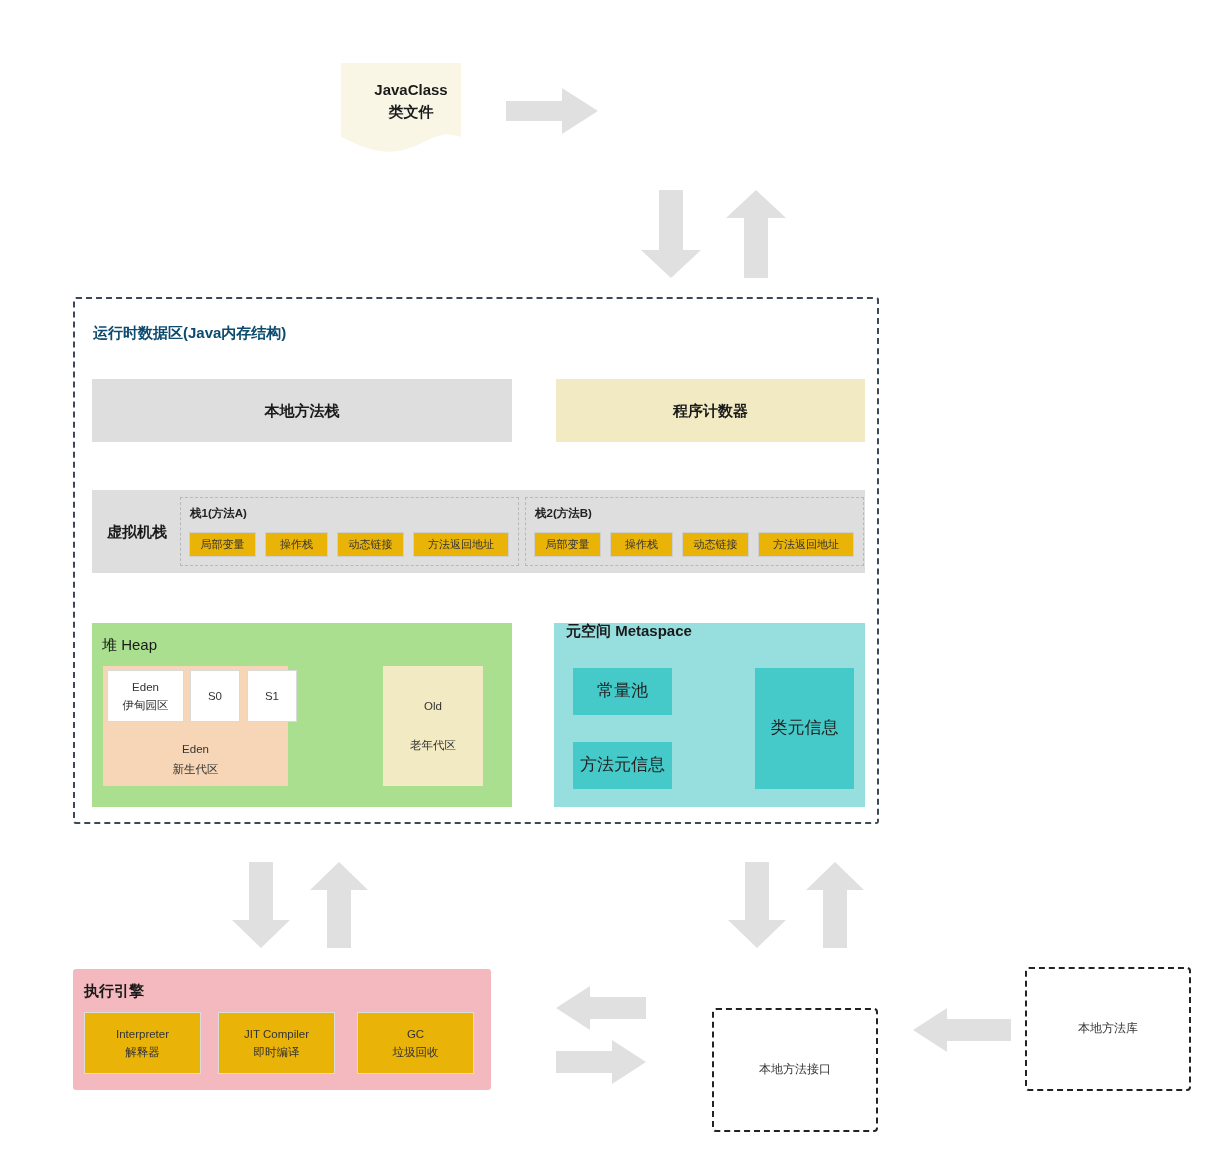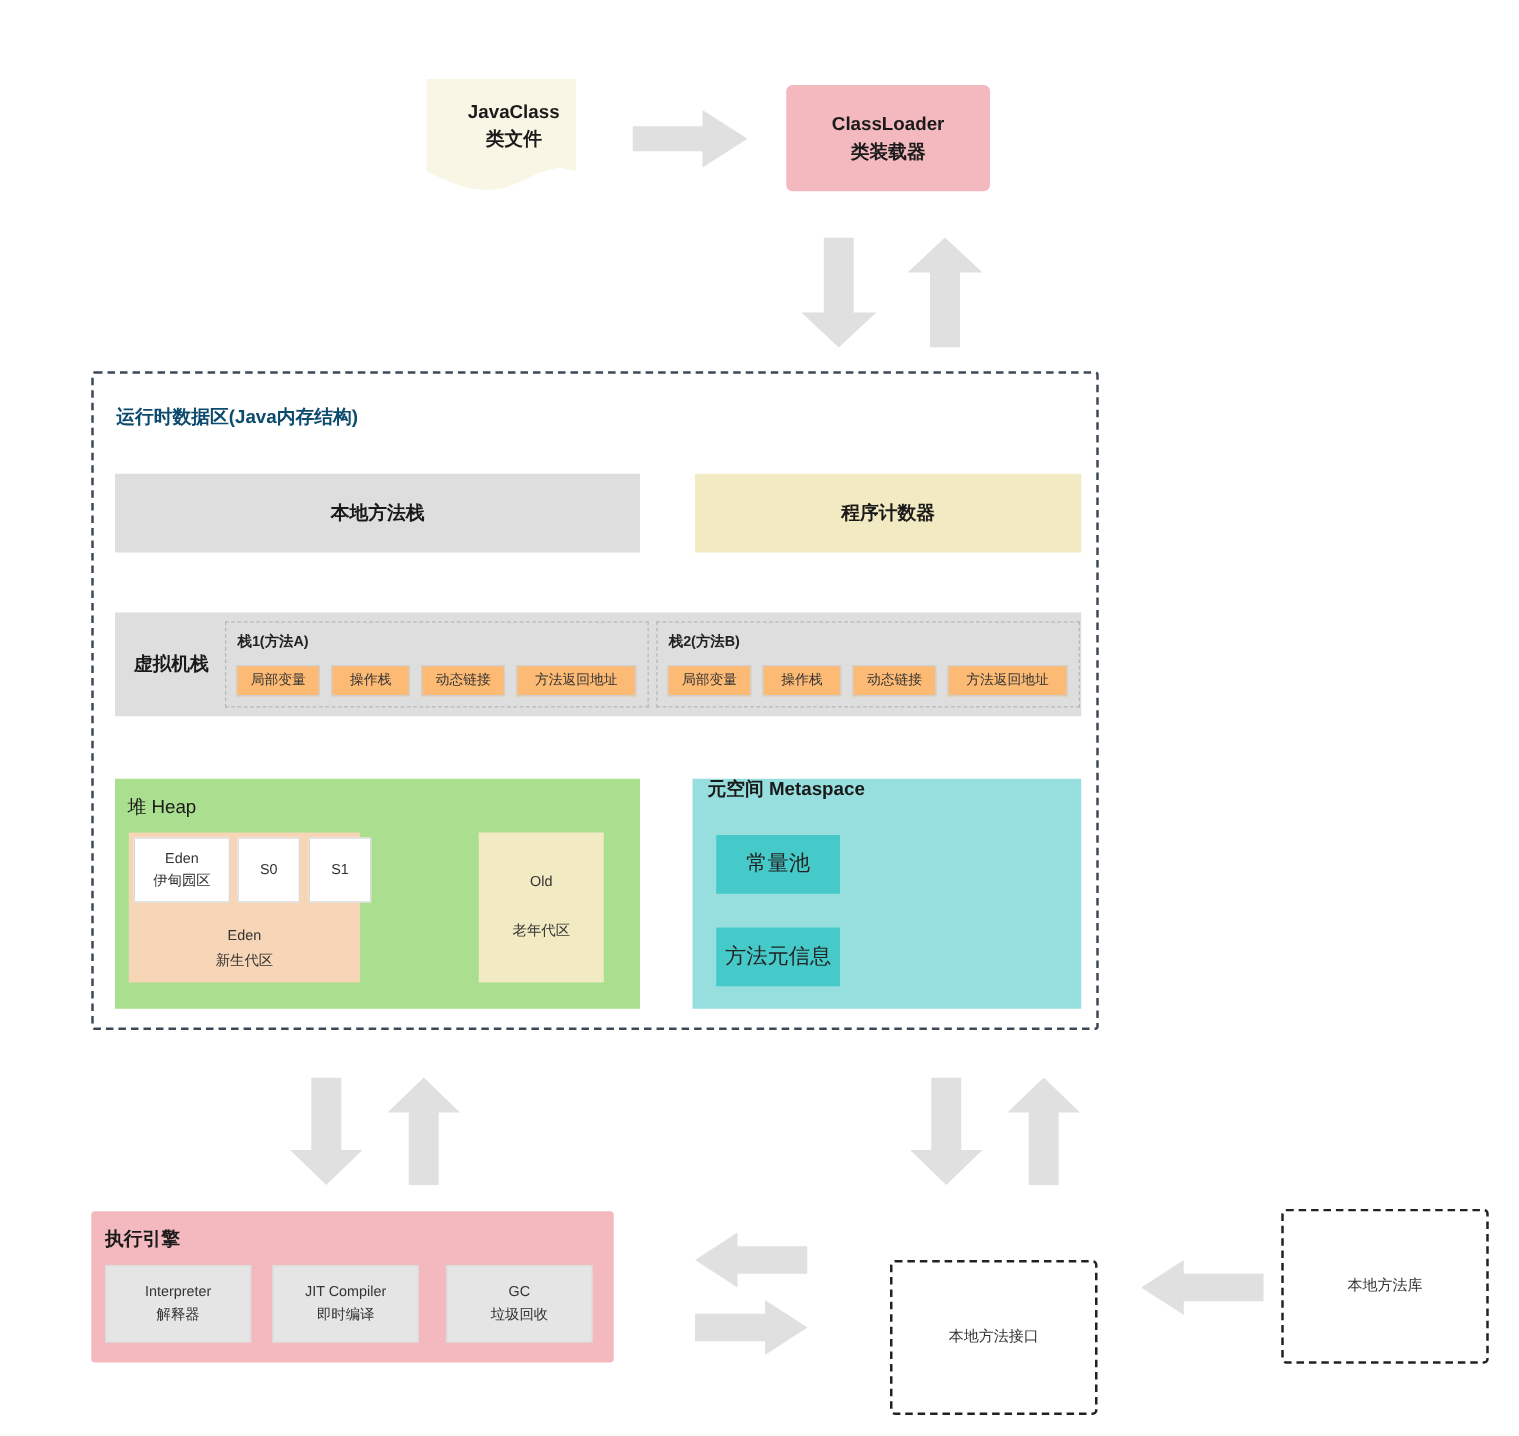--- a/index.html
+++ b/index.html
@@ -81,21 +81,21 @@
   .frame {
     border: 1px dashed #b8b8b8;
     background: transparent;
   }
   .frame-title {
     font-size: 11.5px;
     font-weight: bold;
     color: #222222;
   }
   .slot {
-    background: #fdba74;
+    background: #eab308;
     border: 1px solid #cfcfcf;
     font-size: 11px;
     color: #333333;
   }
 
   
   .heap { background: #A9DF8E; }
   .heap-title { font-size: 15px; font-weight: normal; color: #1a1a1a; }
   .young { background: #F6D6B6; }
   .young-label {
@@ -126,21 +126,21 @@
   .meta-cell {
     background: #46C9C9;
     font-size: 17px;
     color: #222222;
   }
 
   
   .exec-engine { background: #F4B9BE; border-radius: 3px; }
   .exec-title { font-size: 15px; font-weight: bold; color: #1a1a1a; }
   .exec-cell {
-    background: #e5e5e5;
+    background: #eab308;
     border: 1px solid #dcdcdc;
     font-size: 11.5px;
     color: #333333;
     flex-direction: column;
     line-height: 1.6;
   }
 
   
   .native-box {
     border: 2px dashed #222222;
@@ -160,24 +160,20 @@
 
   <div class="abs box javaclass" style="left:341px; top:63px; width:120px; height:90px;padding-left:20px;">
     <span>JavaClass</span>
     <span>类文件</span>
   </div>
 
   <svg class="abs arrow" style="left:506px; top:88px;" width="92" height="46" viewBox="0 0 92 46">
     <polygon points="0,13 56,13 56,0 92,23 56,46 56,33 0,33" fill="#E0E0E0"></polygon>
   </svg>
 
-  <div class="abs box classloader" style="left:629px; top:68px; width:163px; height:85px;">
-    <span>ClassLoader</span>
-    <span>类装载器</span>
-  </div>
 
   <svg class="abs arrow" style="left:641px; top:190px;" width="60" height="88" viewBox="0 0 60 88">
     <polygon points="18,0 42,0 42,60 60,60 30,88 0,60 18,60" fill="#E0E0E0"></polygon>
   </svg>
   <svg class="abs arrow" style="left:726px; top:190px;" width="60" height="88" viewBox="0 0 60 88">
     <polygon points="30,0 60,28 42,28 42,88 18,88 18,28 0,28" fill="#E0E0E0"></polygon>
   </svg>
 
   <div class="abs runtime-area" style="left:73px; top:297px; width:806px; height:527px;"></div>
 
@@ -230,20 +226,21 @@
 
   <div class="abs box old" style="left:383px; top:666px; width:100px; height:120px;gap:19px;">
     <span>Old</span>
     <span>老年代区</span>
   </div>
 
   <div class="abs metaspace" style="left:554px; top:623px; width:311px; height:184px;"></div>
   <div class="abs metaspace-title" style="left:566px; top:622px; width:260px; height:22px;">元空间 Metaspace</div>
   <div class="abs box meta-cell" style="left:573px; top:668px; width:99px; height:47px;">常量池</div>
   <div class="abs box meta-cell" style="left:573px; top:742px; width:99px; height:47px;">方法元信息</div>
+  <div class="abs box meta-cell" style="left:755px; top:668px; width:99px; height:121px;">类元信息</div>
 
   <svg class="abs arrow" style="left:232px; top:862px;" width="58" height="86" viewBox="0 0 58 86">
     <polygon points="17,0 41,0 41,58 58,58 29,86 0,58 17,58" fill="#E0E0E0"></polygon>
   </svg>
   <svg class="abs arrow" style="left:310px; top:862px;" width="58" height="86" viewBox="0 0 58 86">
     <polygon points="29,0 58,28 41,28 41,86 17,86 17,28 0,28" fill="#E0E0E0"></polygon>
   </svg>
 
   <svg class="abs arrow" style="left:728px; top:862px;" width="58" height="86" viewBox="0 0 58 86">
     <polygon points="17,0 41,0 41,58 58,58 29,86 0,58 17,58" fill="#E0E0E0"></polygon>

